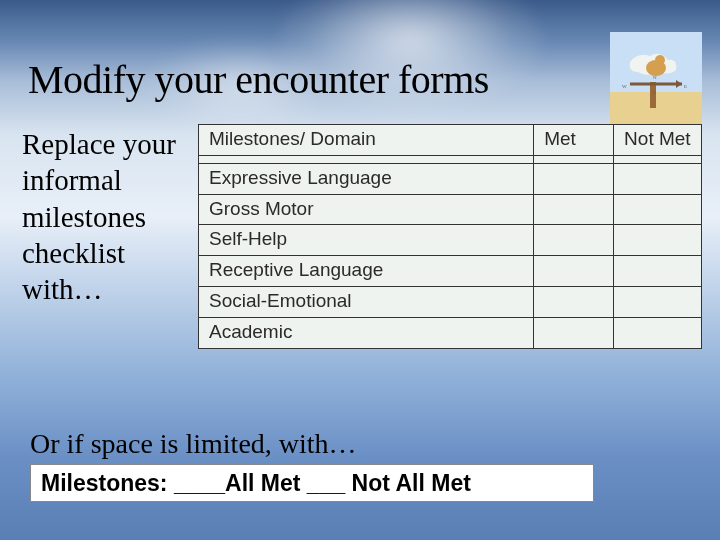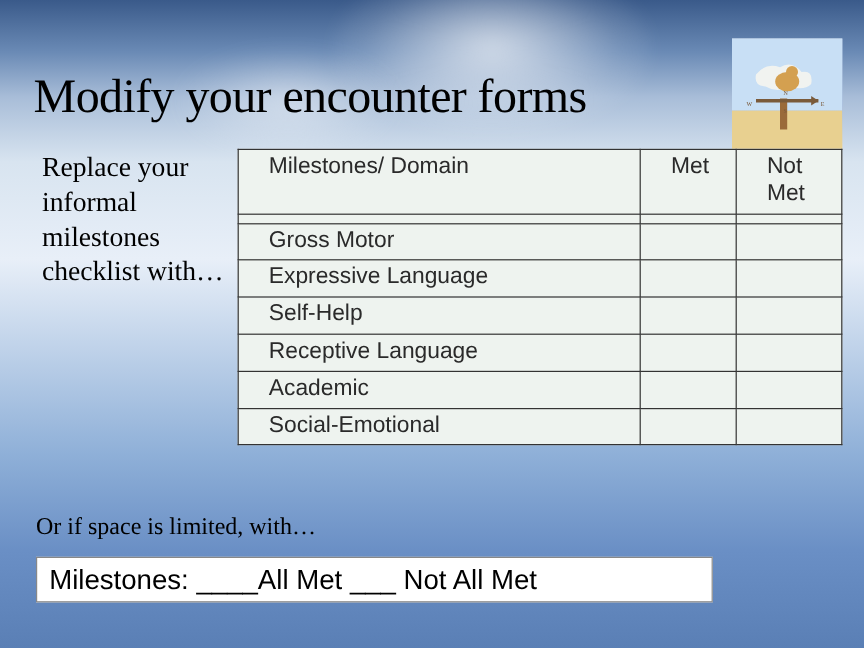--- a/index.html
+++ b/index.html
@@ -45,73 +45,74 @@
     top: 32px;
     right: 18px;
     width: 92px;
     height: 92px;
     background: linear-gradient(to bottom, #d8e8f8 0%, #a8c0e0 60%, #f0d8a0 100%);
     overflow: hidden;
   }
   .intro {
     position: absolute;
     top: 126px;
-    left: 35px;
+    left: 22px;
     width: 160px;
-    font-size: 23px;
+    font-size: 29px;
     color: #000;
     line-height: 1.25;
   }
   .table-wrap {
     position: absolute;
     top: 124px;
     left: 198px;
     width: 504px;
     background: #eef3ef;
   }
   table {
     border-collapse: collapse;
     width: 100%;
     font-family: Verdana, Geneva, sans-serif;
     font-size: 19px;
     color: #2a2a2a;
   }
   table td, table th {
     border: 1px solid #333;
-    padding: 3px 8px 4px 25px;
+    padding: 3px 8px 4px 10px;
     text-align: left;
     font-weight: normal;
     vertical-align: top;
     line-height: 1.2;
   }
   table th { font-weight: normal; }
   .col-domain { width: 336px; }
   .col-met { width: 80px; }
   .col-notmet { width: 88px; }
   .subtitle {
     position: absolute;
     top: 428px;
     left: 30px;
-    font-size: 20px;
+    font-size: 28px;
     color: #000;
   }
   .inline-box {
     position: absolute;
     top: 464px;
     left: 30px;
     width: 564px;
     height: 38px;
     background: #ffffff;
     border: 1px solid #888;
     padding: 4px 10px;
     font-family: Arial, Helvetica, sans-serif;
     font-size: 23px;
     color: #000;
     display: flex;
     align-items: center;
+    font-weight: bold;
   }
 </style>
 </head>
 <body>
 
 <div class="slide">
   <div class="cloud c1"></div>
   <div class="cloud c2"></div>
 
   <div class="title">Modify your encounter forms</div>
@@ -147,46 +148,46 @@
         <th>Milestones/ Domain</th>
         <th>Met</th>
         <th>Not Met</th>
       </tr>
       <tr>
         <td></td>
         <td></td>
         <td></td>
       </tr>
       <tr>
-        <td>Gross Motor</td>
+        <td>Expressive Language</td>
         <td></td>
         <td></td>
       </tr>
       <tr>
-        <td>Expressive Language</td>
+        <td>Gross Motor</td>
         <td></td>
         <td></td>
       </tr>
       <tr>
         <td>Self-Help</td>
         <td></td>
         <td></td>
       </tr>
       <tr>
         <td>Receptive Language</td>
         <td></td>
         <td></td>
       </tr>
       <tr>
-        <td>Academic</td>
+        <td>Social-Emotional</td>
         <td></td>
         <td></td>
       </tr>
       <tr>
-        <td>Social-Emotional</td>
+        <td>Academic</td>
         <td></td>
         <td></td>
       </tr>
     </tbody>
       </table>
   </div>
 
   <div class="subtitle">Or if space is limited, with…</div>
 
   <div class="inline-box">

